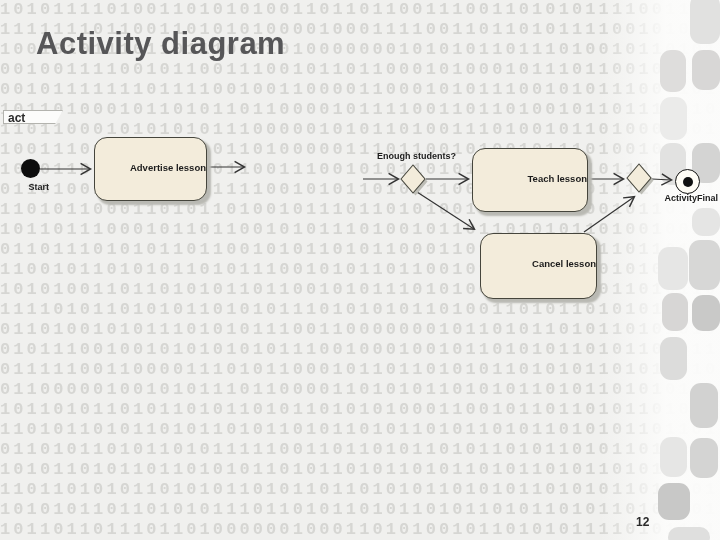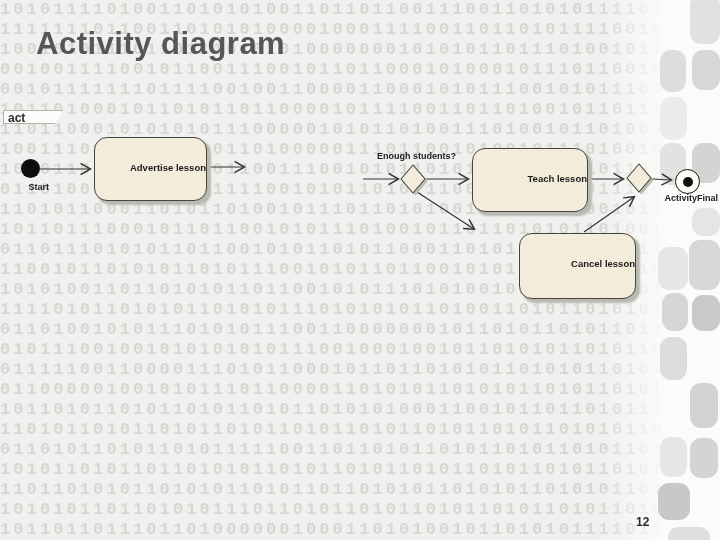--- a/index.html
+++ b/index.html
@@ -167,21 +167,21 @@
     <span>Advertise lesson</span>
   </div>
 
 
   <div class="node-label decision-label">Enough students?</div>
 
   <div class="action" style="left:472px;top:148px;width:116px;height:64px;">
     <span>Teach lesson</span>
   </div>
 
-  <div class="action" style="left:480px;top:233px;width:117px;height:66px;margin-left:39px;">
+  <div class="action" style="left:480px;top:233px;width:117px;height:66px;">
     <span>Cancel lesson</span>
   </div>
 
   <div class="final-node">
     <div class="dot"></div>
   </div>
   <div class="node-label final-label">ActivityFinal</div>
 
   <div class="page-number">12</div>
 

